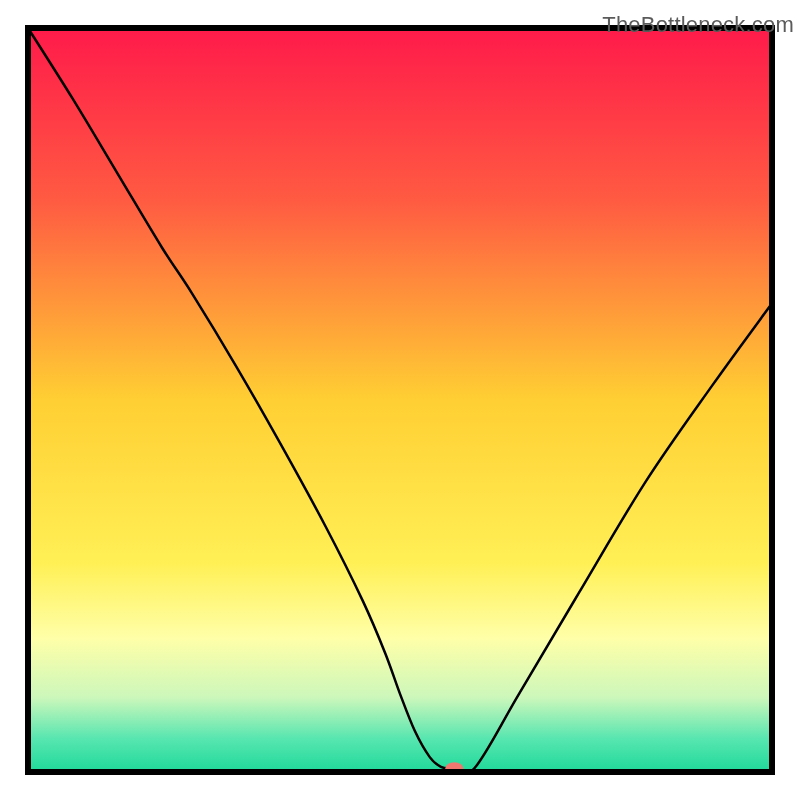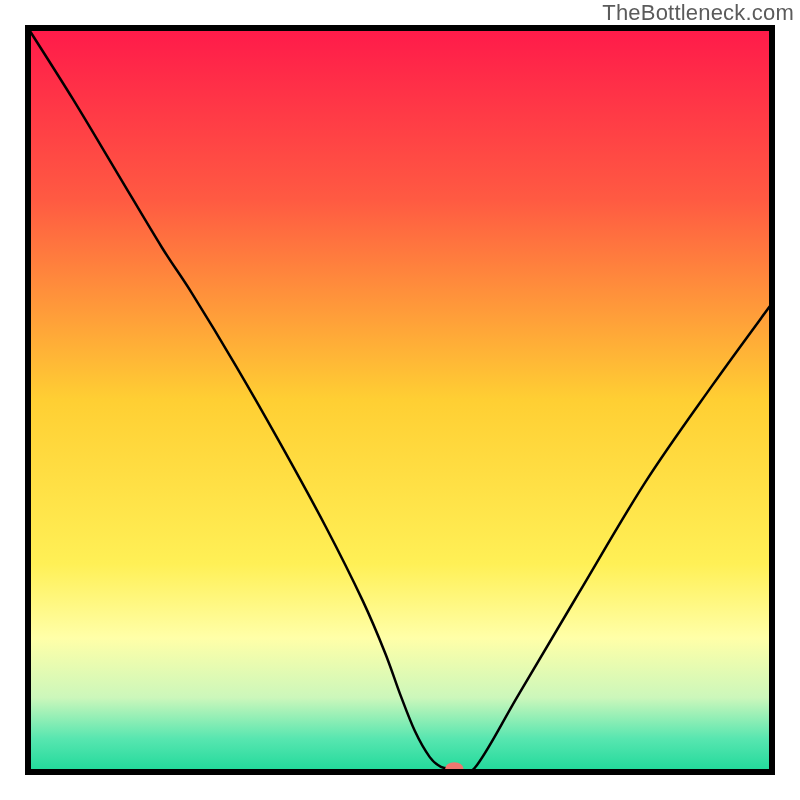--- a/index.html
+++ b/index.html
@@ -10,21 +10,21 @@
     background: #ffffff;
     overflow: hidden;
   }
   .chart-container {
     position: relative;
     width: 800px;
     height: 800px;
   }
   .attribution {
     position: absolute;
-    top: 0;
+    top: 12px;
     right: 6px;
     font-family: Arial, Helvetica, sans-serif;
     font-size: 22px;
     font-weight: 500;
     color: #5b5b5b;
     letter-spacing: 0.2px;
   }
   svg {
     display: block;
   }

